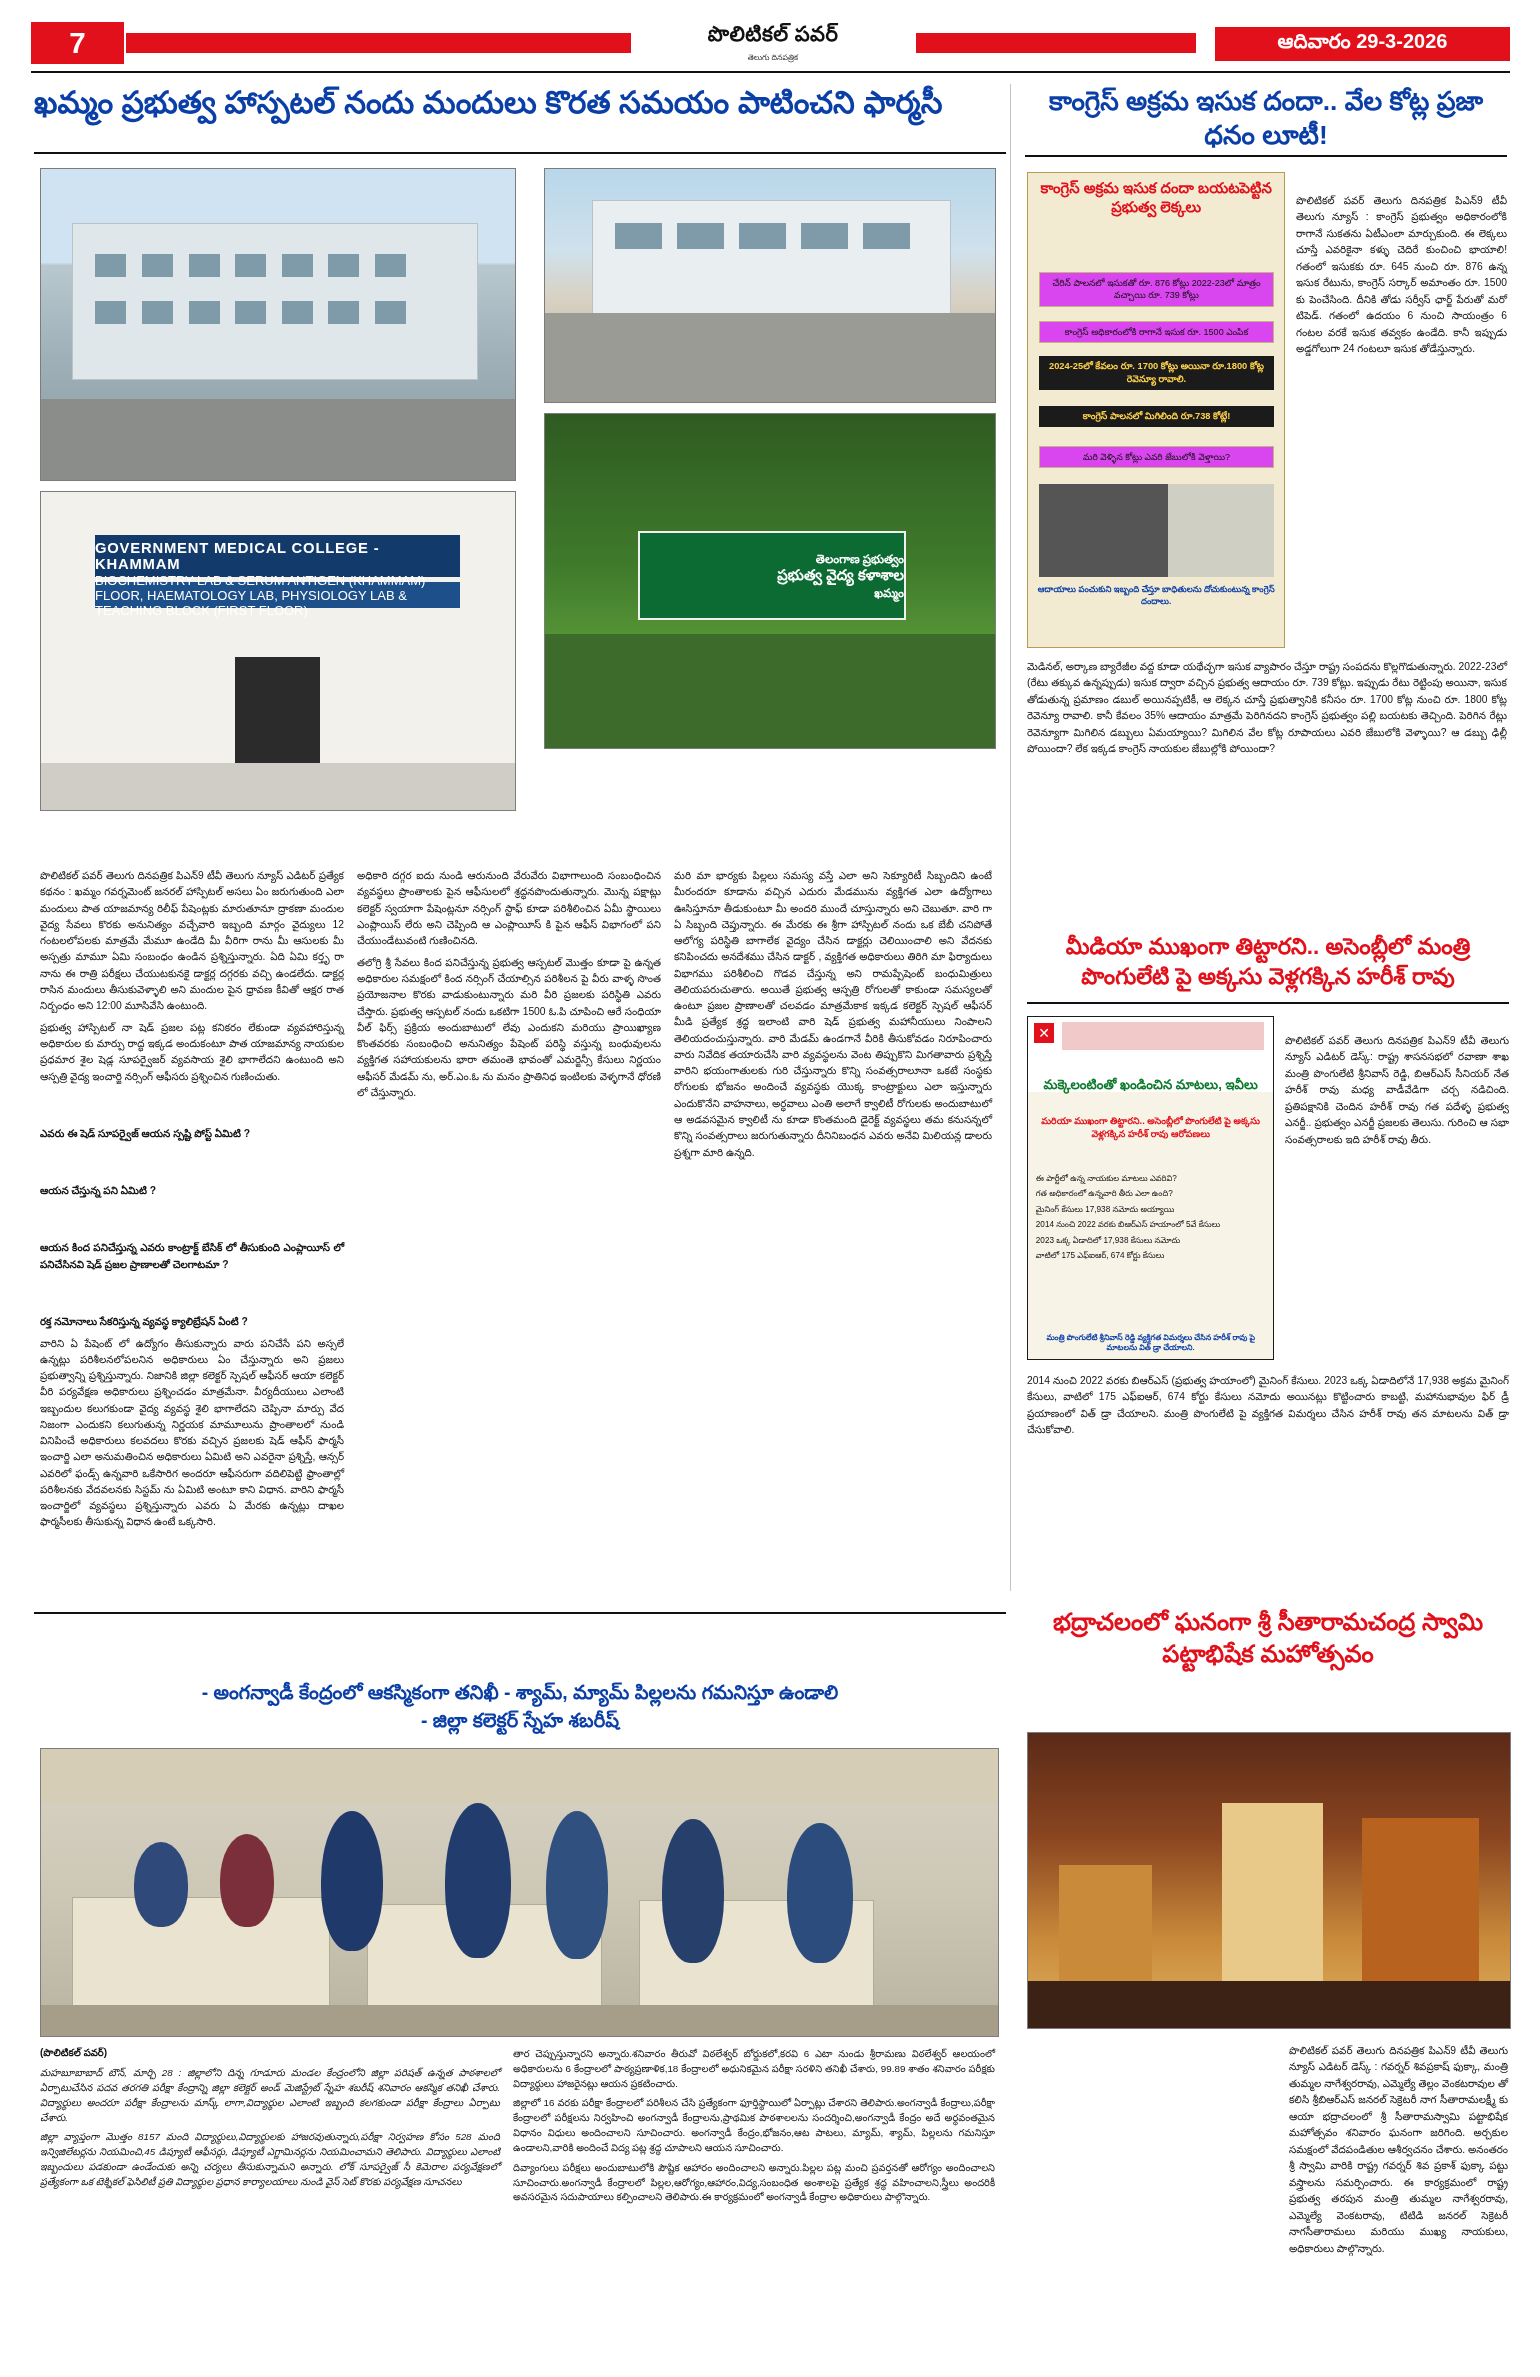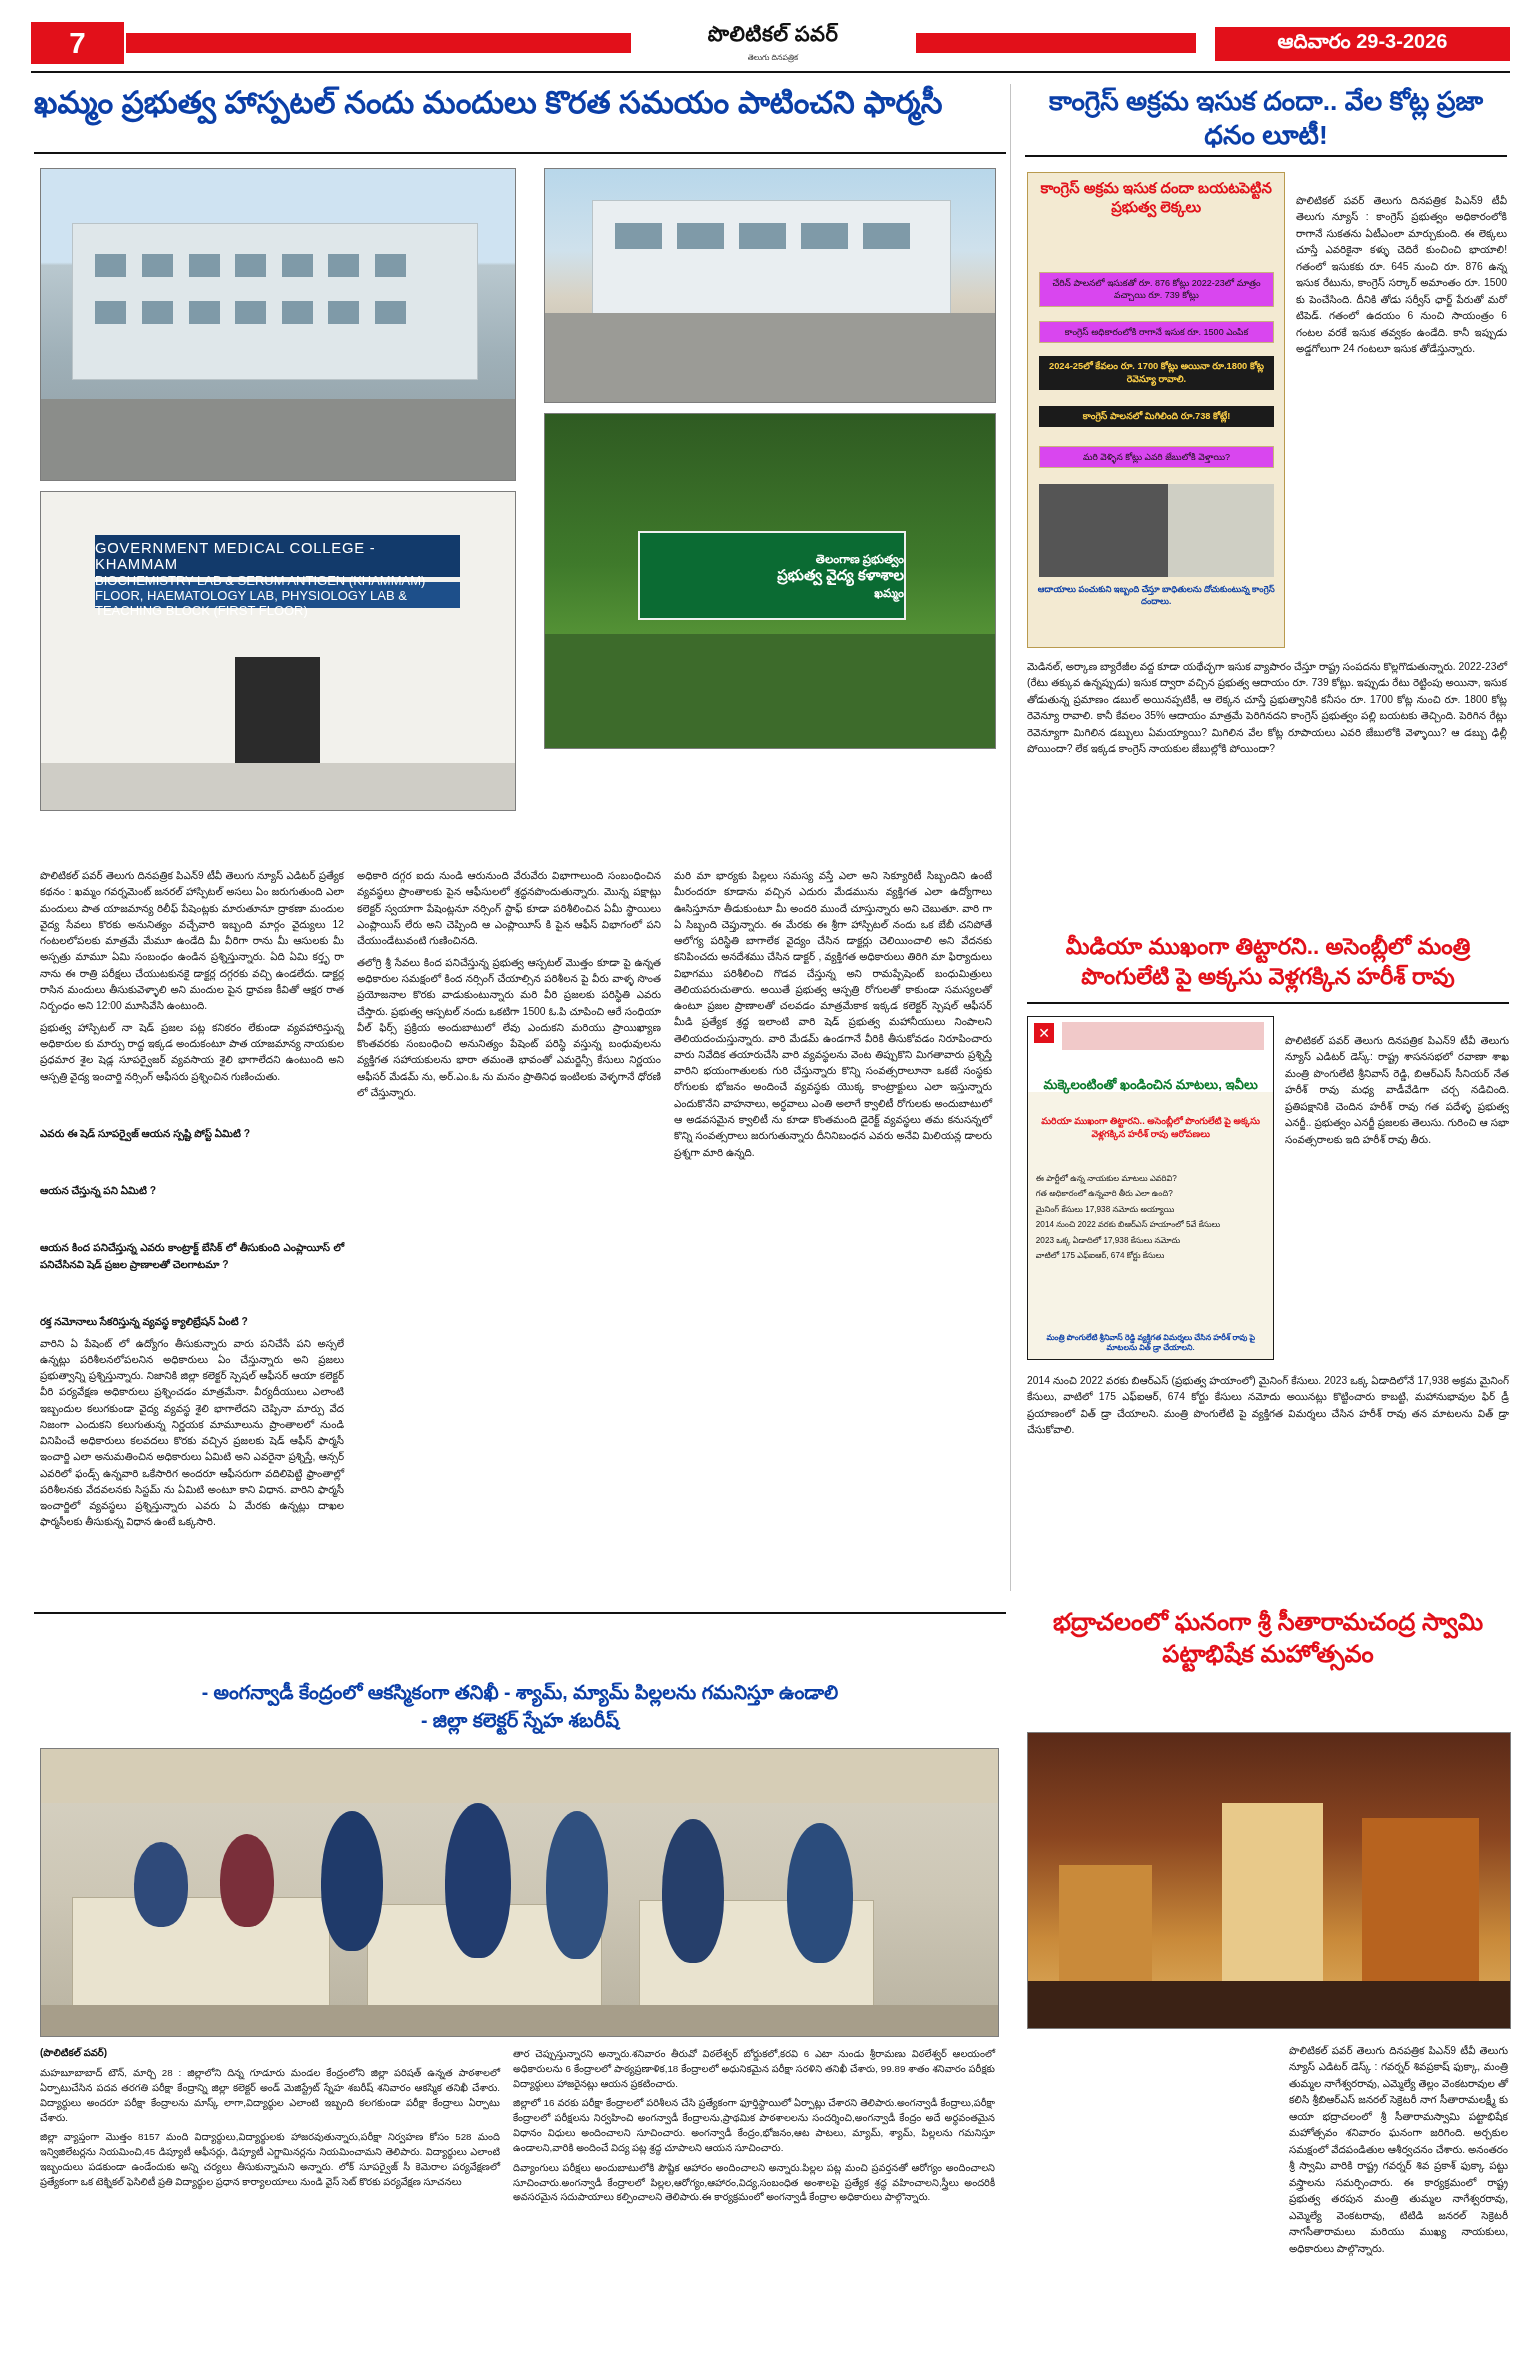--- a/index.html
+++ b/index.html
@@ -74,21 +74,21 @@
   .win{position:absolute;background:#7f9aa8;}
   .grass{position:absolute;left:0;bottom:0;width:100%;height:34%;background:#5f7f4c;}
   .road{position:absolute;left:0;bottom:0;width:100%;height:26%;background:#8b8d8a;}
   .signboard{
     position:absolute;background:#0b6b33;border:2.3px solid #f0f0f0;color:#fff;
     display:flex;align-items:center;justify-content:center;text-align:center;
     font-size:11.7px;line-height:1.3;font-weight:bold;
   }
   .mc-sign{
     position:absolute;left:54px;top:43px;width:365px;height:42px;background:#123a6b;color:#fff;
-    font-size:14.8px;font-weight:normal;display:flex;align-items:center;justify-content:center;
+    font-size:14.8px;font-weight:bold;display:flex;align-items:center;justify-content:center;
     letter-spacing:0.8px;
   }
   .mc-sub{
     position:absolute;left:54px;top:90px;width:365px;height:26.4px;background:#1d4f8a;color:#fff;
     font-size:13px;display:flex;align-items:center;justify-content:center;
   }
   .mc-door{position:absolute;left:194px;top:165px;width:85px;height:124px;background:#2b2b2b;}
   .mc-wall{position:absolute;left:0;top:0;width:100%;height:100%;background:#f2f1ec;}
   .mc-base{position:absolute;left:0;bottom:0;width:100%;height:47px;background:#cfcdc6;}
 
@@ -204,21 +204,21 @@
     background:linear-gradient(#d8d3c4 0%,#cdc7b6 50%,#b8b2a0 100%);
     border:0.8px solid #7c7c7c;overflow:hidden;
   }
   .credit{
     position:absolute;left:40px;top:2047px;width:155px;font-size:10px;font-weight:bold;color:#111;
   }
   .bcol{
     position:absolute;font-size:9.8px;line-height:1.52;text-align:justify;color:#111;
   }
   .bcol p{margin:0 0 4.7px 0;}
-  .bcol-a{left:40px;top:2066px;width:460px;}
+  .bcol-a{left:40px;top:2066px;width:460px;font-style:italic;}
   .bcol-b{left:513px;top:2047px;width:482px;}
 
   
   .blob{position:absolute;border-radius:50% 50% 45% 45%;}
   .deskrow{position:absolute;background:#e9e3cf;border:0.8px solid #b3ab93;}
 </style>
 </head>
 <body>
 
 <div class="page">

